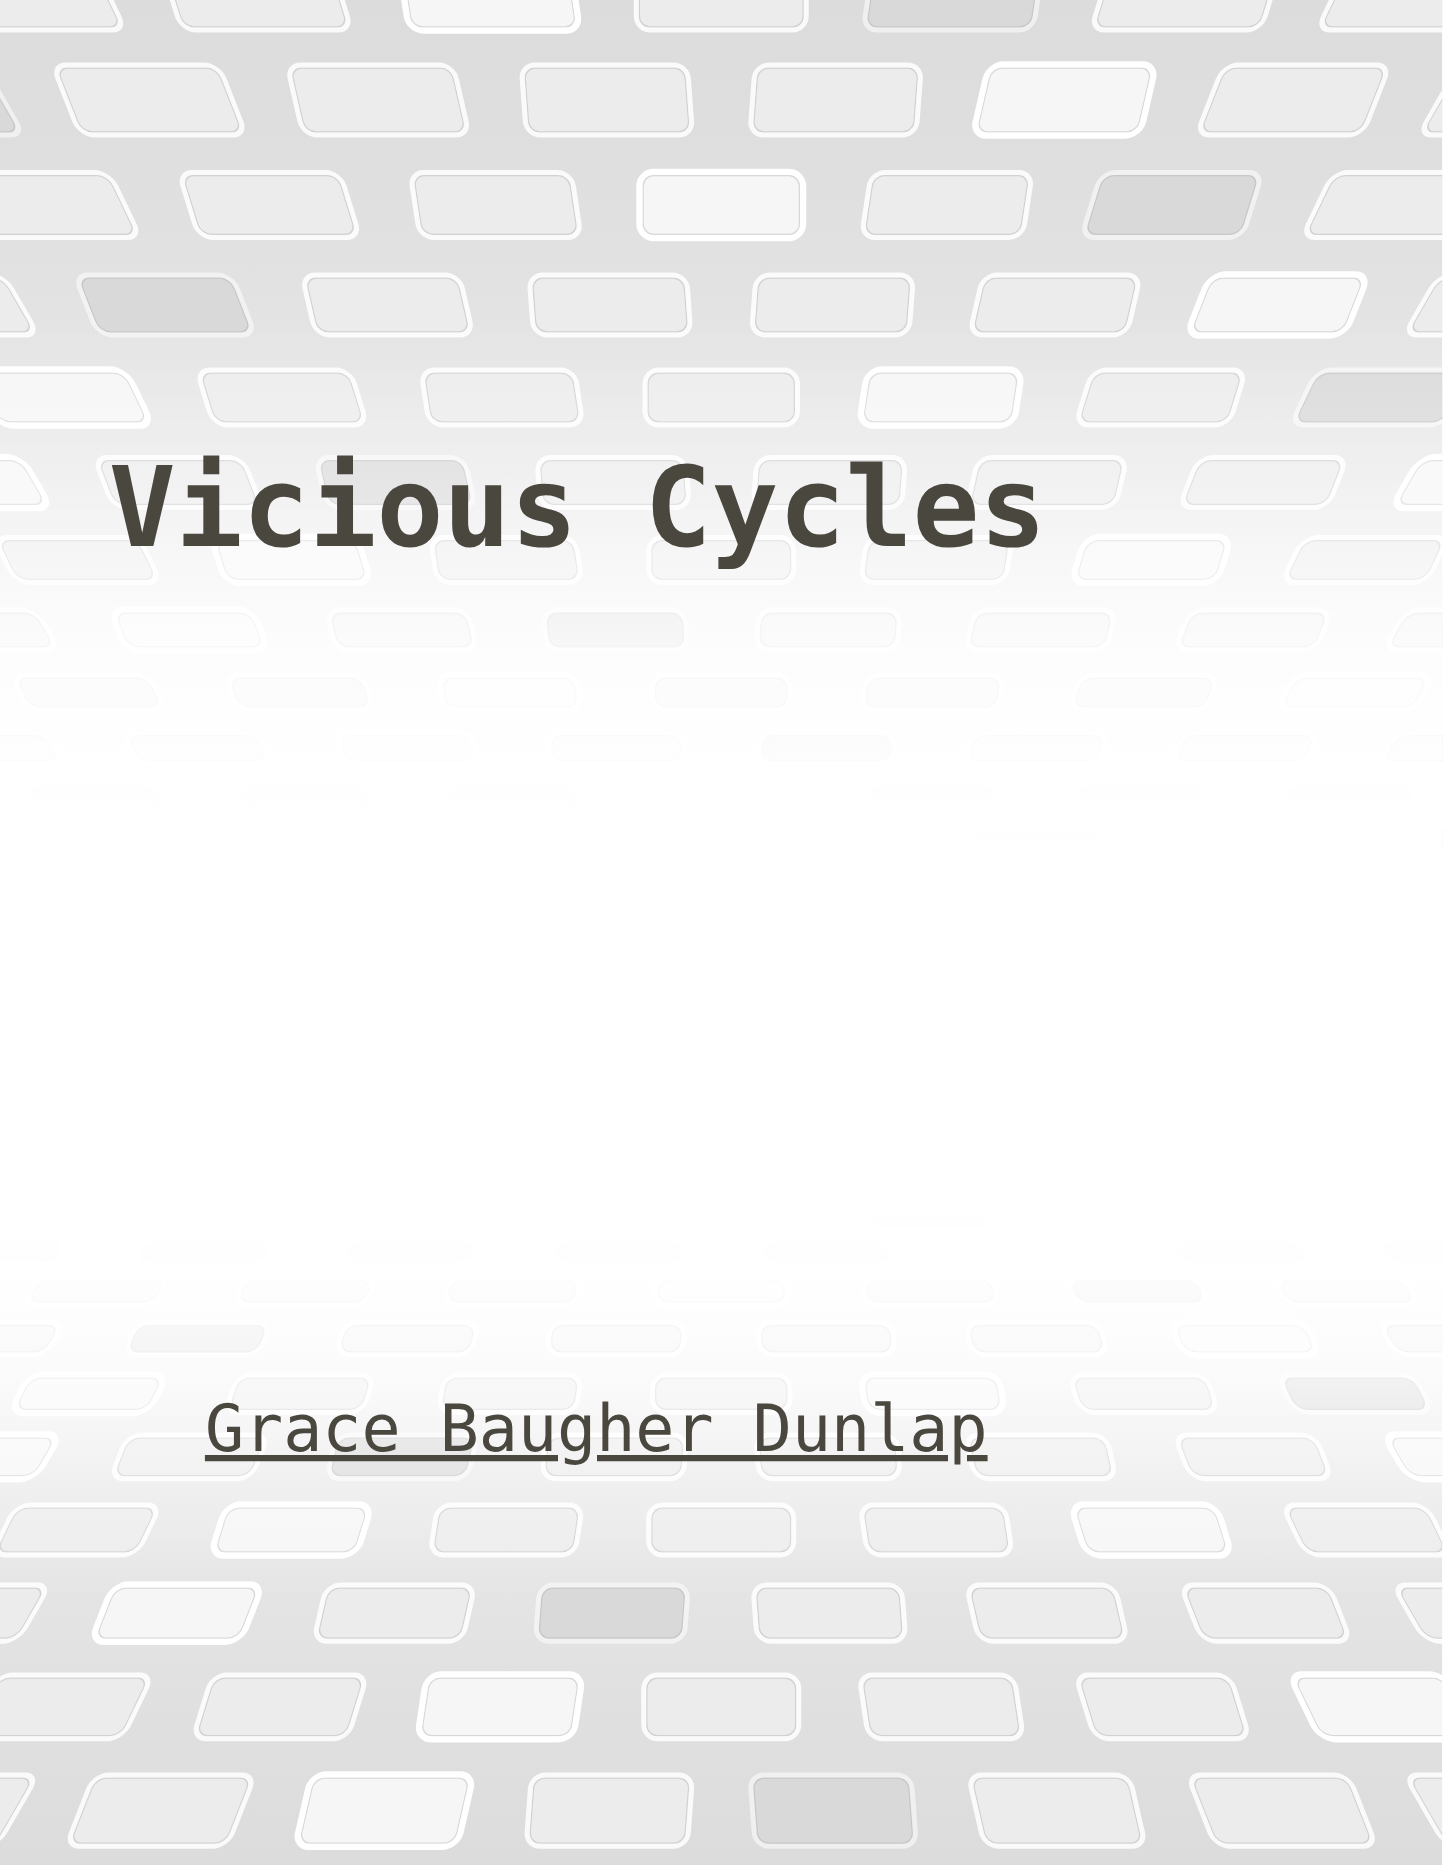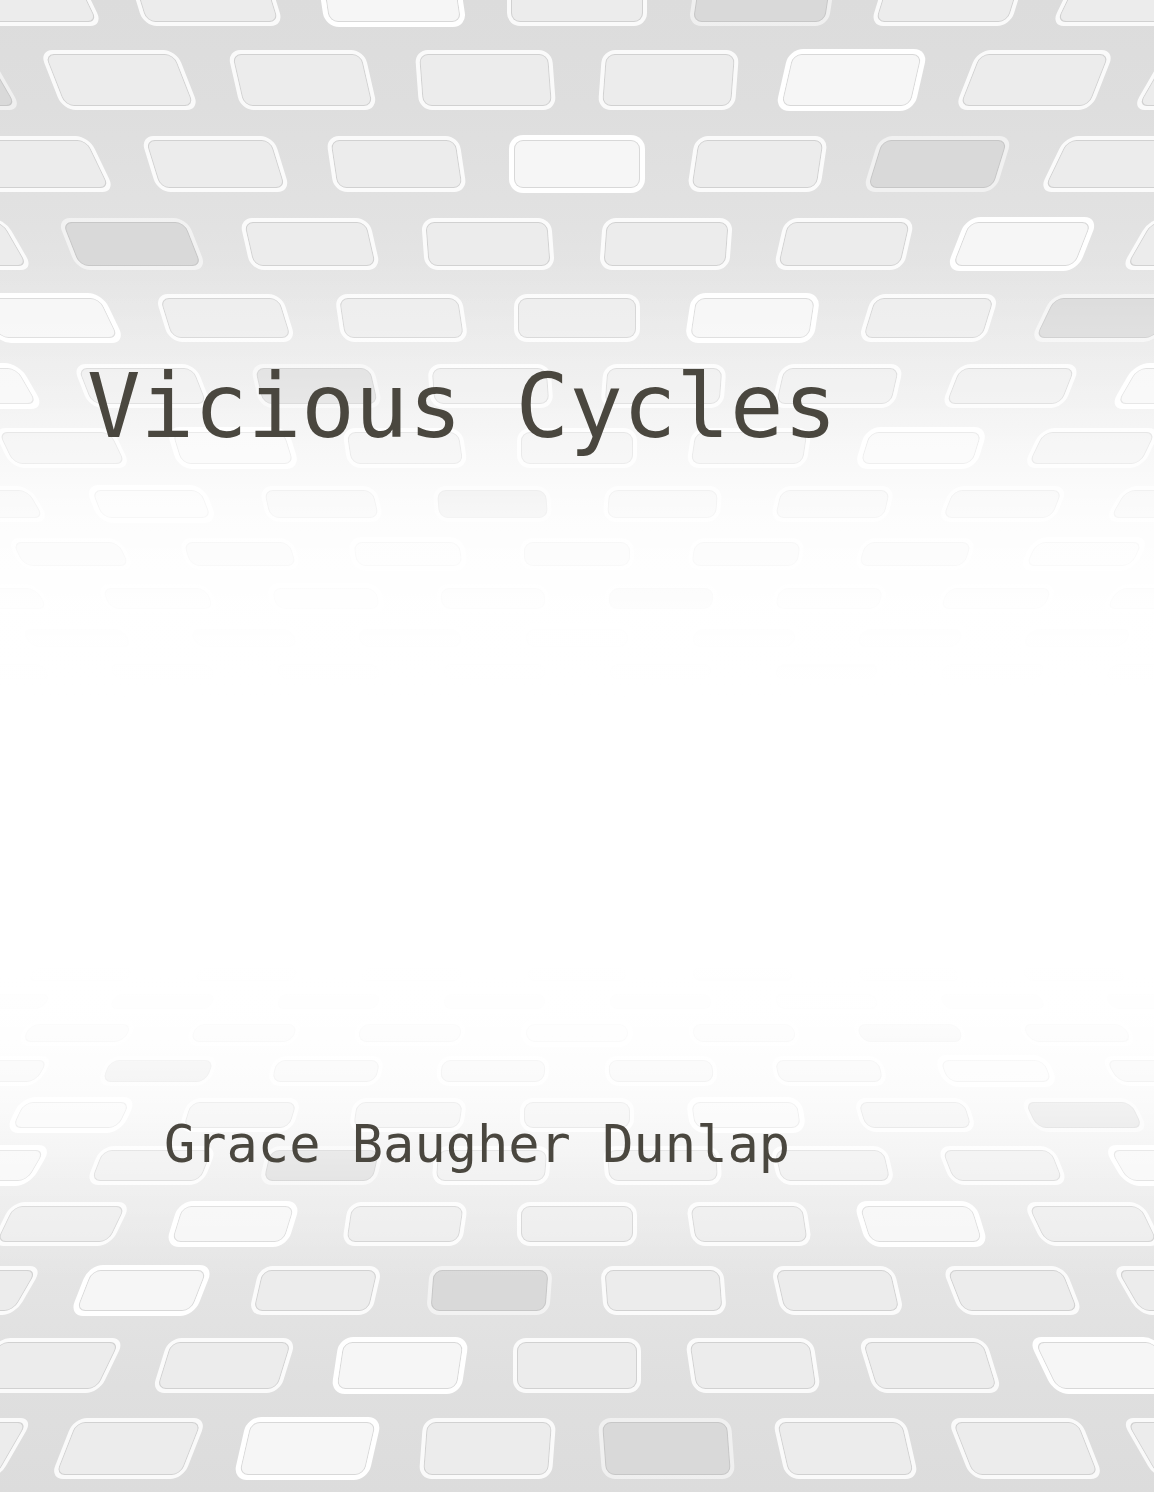--- a/index.html
+++ b/index.html
@@ -126,20 +126,21 @@
   #title {
     position: absolute;
     left: 0;
     top: 362px;
     width: 924px;
     font-size: 89px;
     line-height: 1.0;
     letter-spacing: 0;
     color: #4a473f;
     white-space: pre;
+    font-weight: bold;
   }
 
   #subtitle-block {
     position: absolute;
     left: 0;
     top: 572px;
     width: 1154px;
     font-size: 51px;
     line-height: 62px;
     color: #4a473f;
@@ -149,20 +150,21 @@
 
   #composer {
     position: absolute;
     left: 0;
     top: 1118px;
     width: 954px;
     font-size: 52px;
     line-height: 1.0;
     color: #4a473f;
     white-space: pre;
+    text-decoration: underline;
   }
 </style>
 </head>
 <body>
 
 <div id="page">
 
   <div class="bg-layer" id="bg-top">
     <div class="bg-fill"></div>
     <div id="tiles-top">

